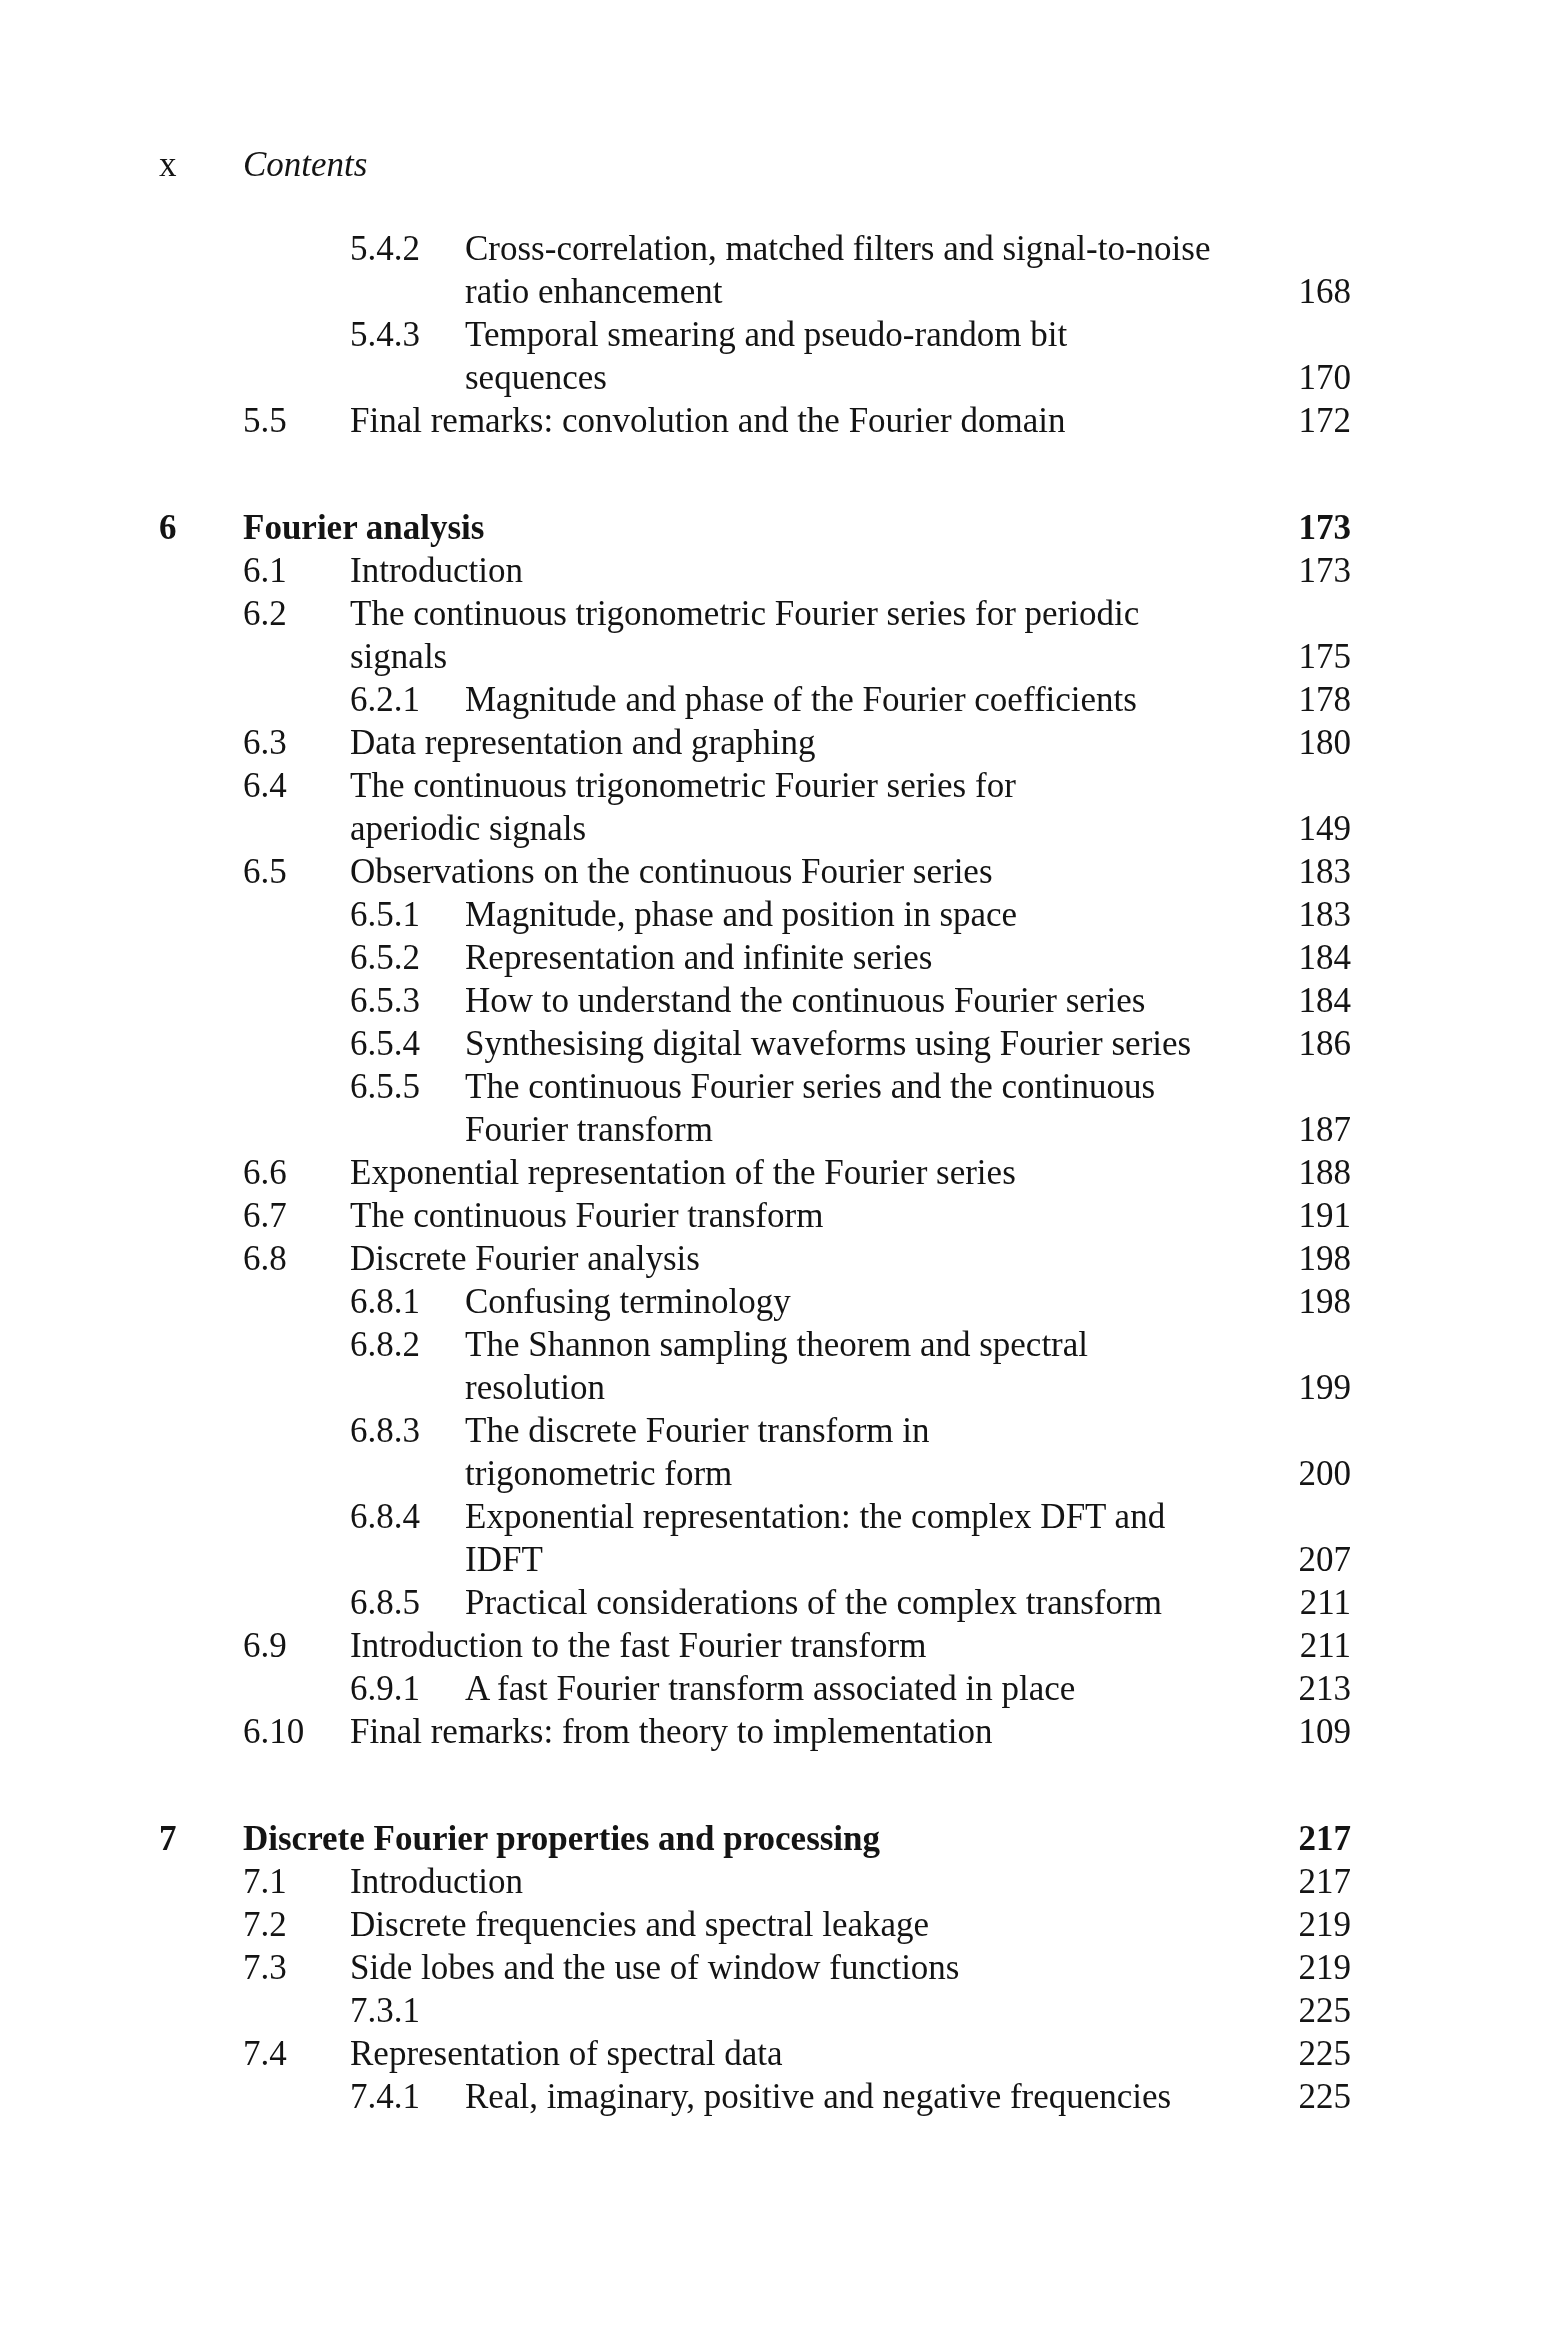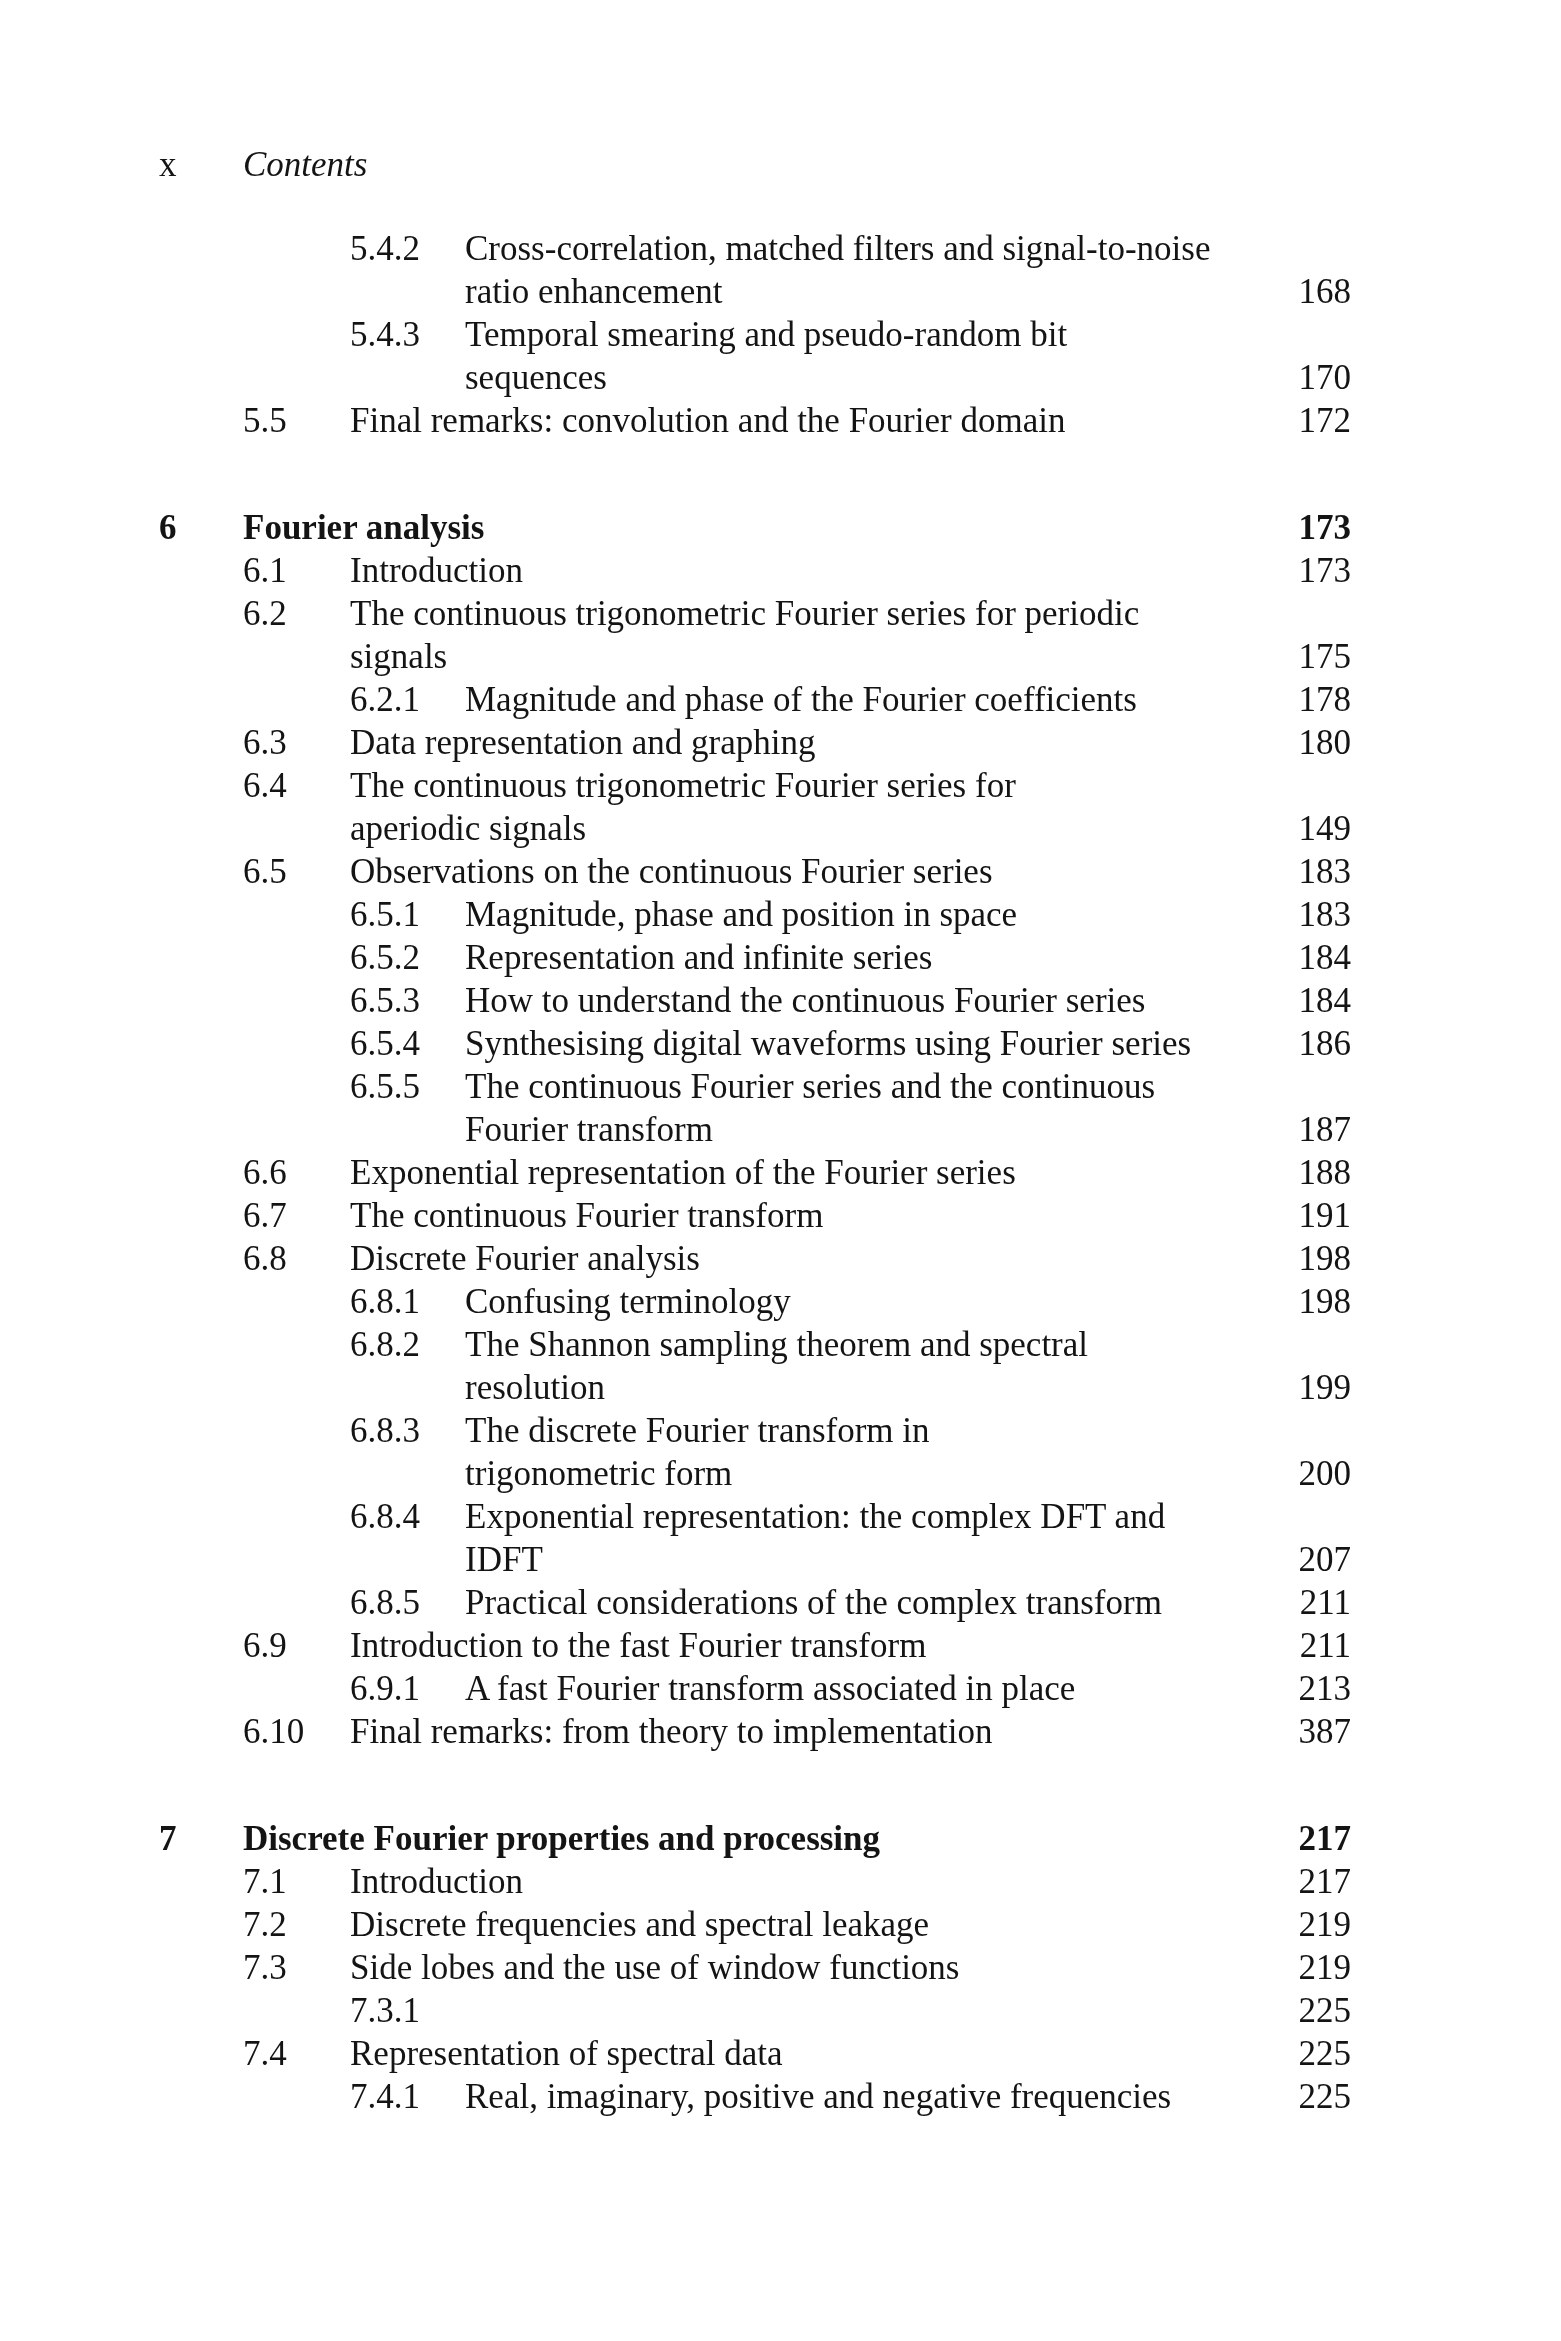--- a/index.html
+++ b/index.html
@@ -219,21 +219,21 @@
         <span class="pg">211</span>
       </div>
       <div class="line">
         <span class="num" style="left: 350px;">6.9.1</span>
         <span class="txt" style="left: 465px;">A fast Fourier transform associated in place</span>
         <span class="pg">213</span>
       </div>
       <div class="line">
         <span class="num" style="left: 243px;">6.10</span>
         <span class="txt" style="left: 350px;">Final remarks: from theory to implementation</span>
-        <span class="pg">387</span>
+        <span class="pg">109</span>
       </div>
       <div class="line chapter block-gap">
         <span class="num" style="left: 159px;">7</span>
         <span class="txt" style="left: 243px;">Discrete Fourier properties and processing</span>
         <span class="pg">217</span>
       </div>
       <div class="line">
         <span class="num" style="left: 243px;">7.1</span>
         <span class="txt" style="left: 350px;">Introduction</span>
         <span class="pg">217</span>

